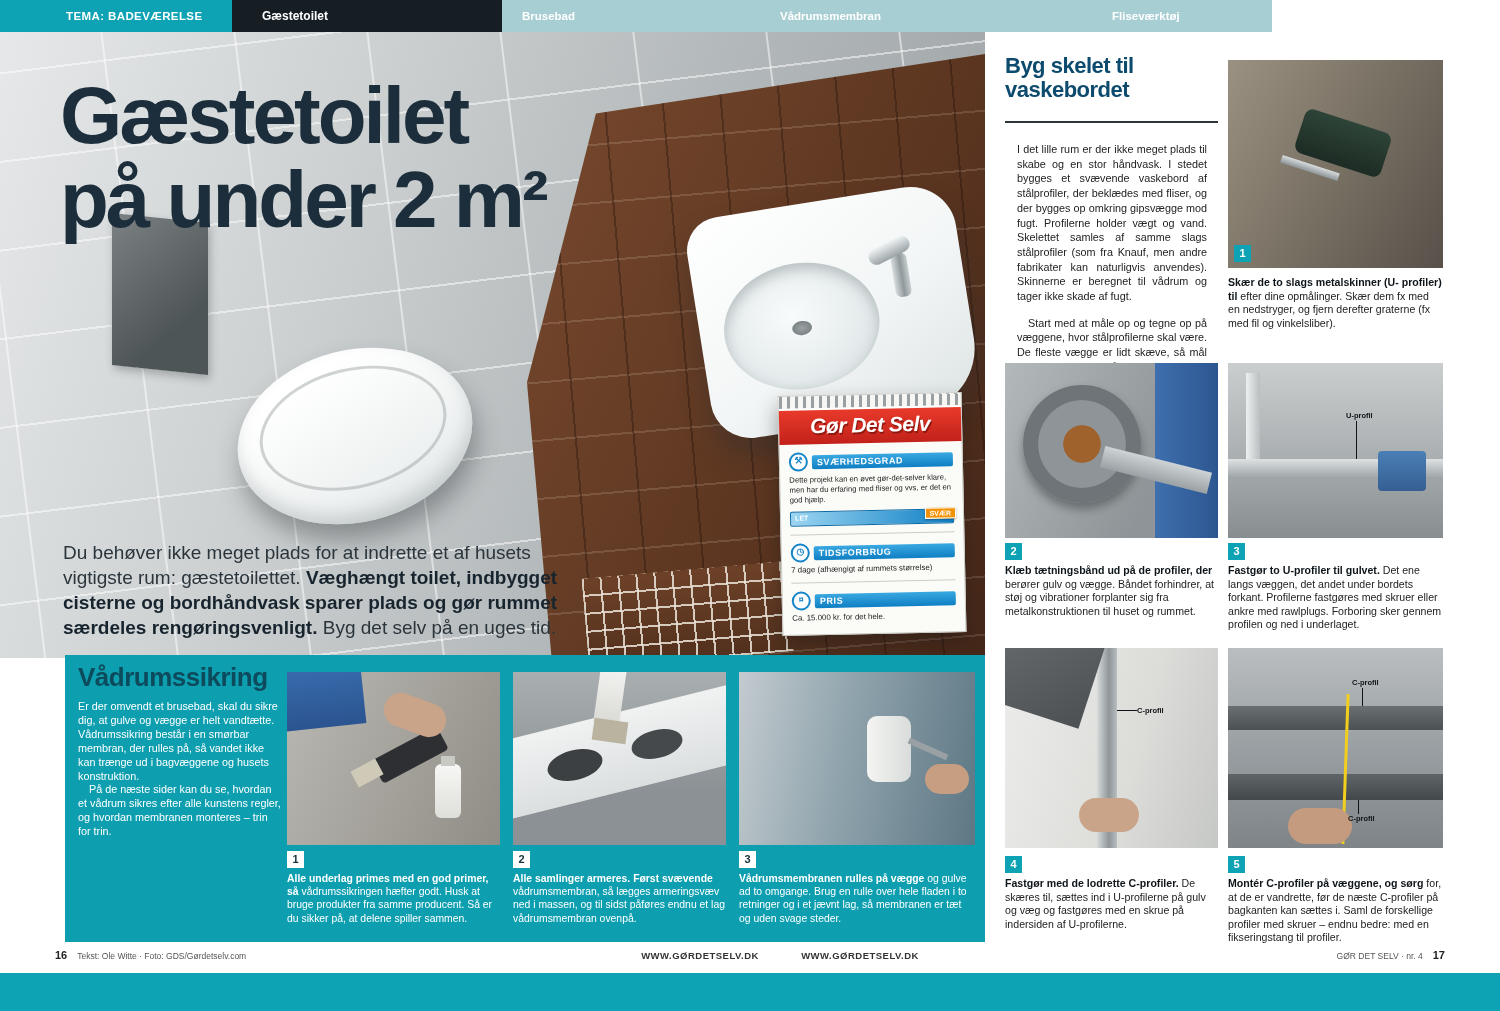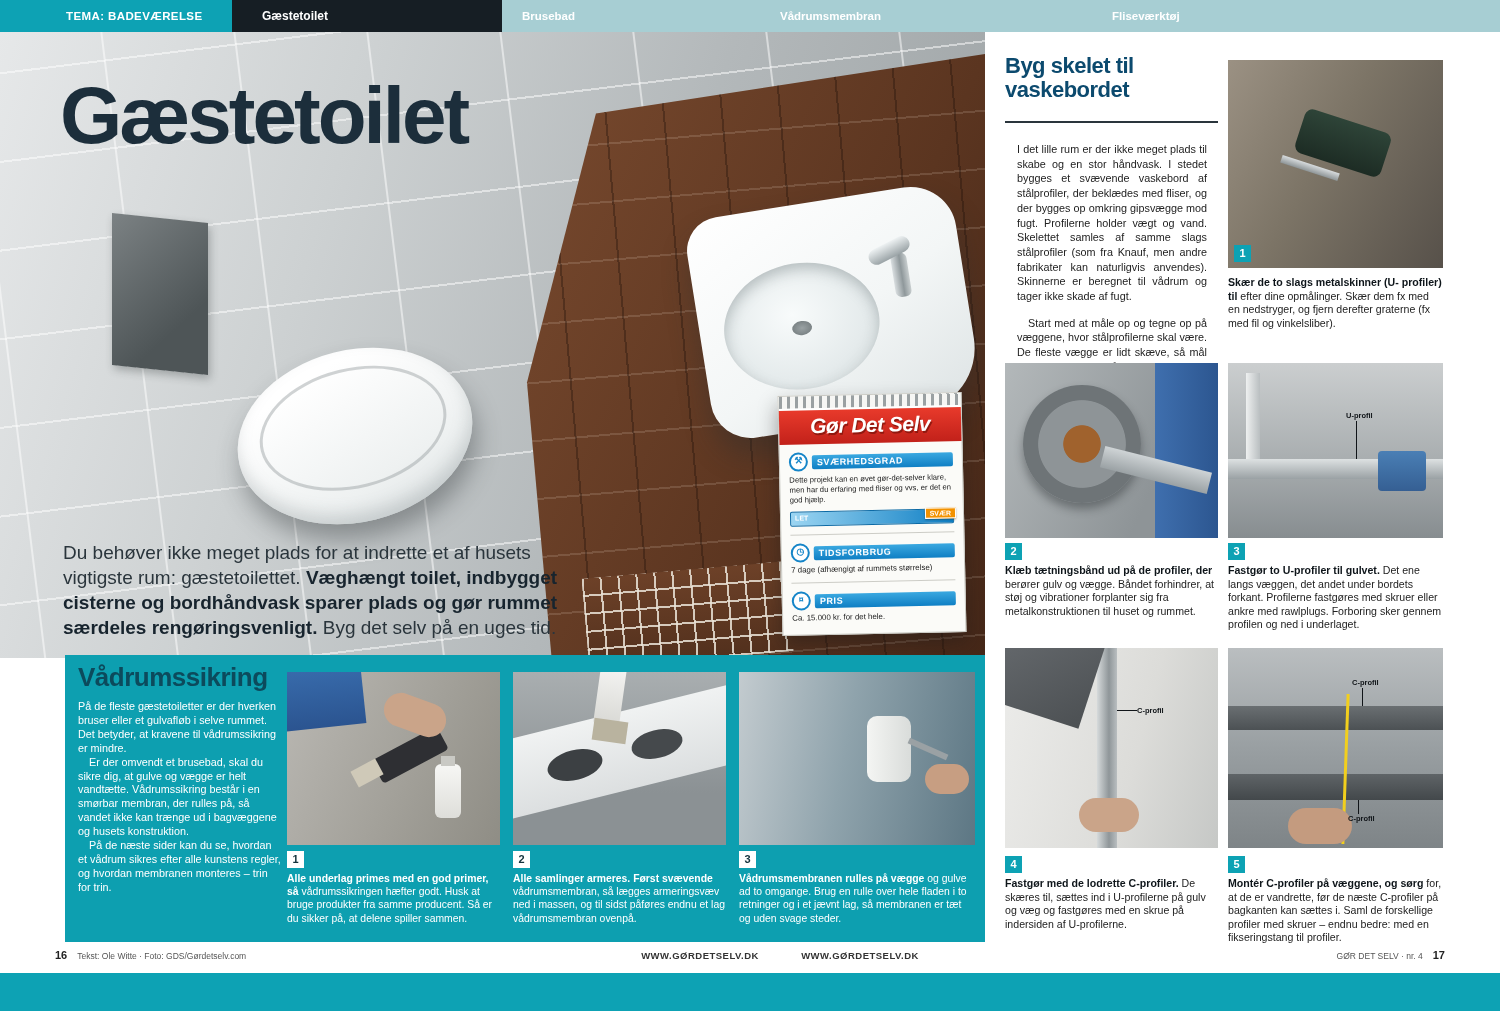--- a/index.html
+++ b/index.html
@@ -1,19 +1,19 @@
 <!DOCTYPE html>
 <html><head>
 <meta charset="utf-8">
 <style>
   html,body{margin:0;padding:0;background:#e9e9e9;font-family:"Liberation Sans",sans-serif;}
   #canvas{position:relative;width:1500px;height:1011px;background:#fff;overflow:hidden;}
 
   
-  .nav{position:absolute;left:0;top:0;width:1500px;height:32px;background:#a7ced3;}
+  .nav{position:absolute;left:0;top:0;width:1272px;height:32px;background:#a7ced3;}
   .nav-tema{position:absolute;left:0;top:0;width:232px;height:32px;background:#0da2b4;color:#fff;
     font-weight:700;font-size:11.5px;line-height:32px;padding-left:66px;box-sizing:border-box;letter-spacing:.4px;}
   .nav-active{position:absolute;left:232px;top:0;width:270px;height:32px;background:#161e24;color:#fff;
     font-weight:700;font-size:12px;line-height:32px;padding-left:30px;box-sizing:border-box;}
   .navtab{position:absolute;top:0;height:32px;line-height:32px;color:#fff;font-weight:700;font-size:11.5px;}
 
   
   .photo{position:absolute;left:0;top:32px;width:985px;height:626px;overflow:hidden;
     background:linear-gradient(108deg,#e6e8e9 0%,#cdd1d2 32%,#b3b8ba 62%,#999fa1 100%);}
   .tile-grid{position:absolute;left:-12%;top:-12%;width:135%;height:135%;transform:rotate(-7deg);
@@ -152,20 +152,21 @@
       <div class="drain"></div>
       <div class="faucet">
         <div class="fb"></div>
         <div class="fs"></div>
       </div>
     </div>
   </div>
 
   <div class="headline">
     <div>Gæstetoilet</div>
+    <div>på under 2 m²</div>
   </div>
   <p class="intro"><span>Du behøver ikke meget plads for at indrette et af husets vigtigste rum: gæstetoilettet. </span><b>Væghængt toilet, indbygget cisterne og bordhåndvask sparer plads og gør rummet særdeles rengøringsvenligt. </b><span>Byg det selv på en uges tid.</span></p>
 
   <div class="gds">
     <div class="gds-coil"></div>
     <div class="gds-head">Gør Det Selv</div>
     <div class="gds-sec">
       <span class="gds-ico">⚒</span>
       <span class="gds-pill">SVÆRHEDSGRAD</span>
     </div>
@@ -239,21 +240,20 @@
     <div class="ann-line" style="left:134px;top:40px;width:1px;height:18px;"></div>
     <span class="ann" style="left:120px;top:166px;">C-profil</span>
     <div class="ann-line" style="left:130px;top:152px;width:1px;height:14px;"></div>
   </div>
   <div class="cap" style="left:1228px;top:856px;width:215px;">
     <span class="bd">5</span><span class="b">Montér C-profiler på væggene, og sørg</span><span> for, at de er vandrette, før de næste C-profiler på bagkanten kan sættes i. Saml de forskellige profiler med skruer – endnu bedre: med en fikseringstang til profiler.</span></div>
 
   <div class="wet">
     <div class="wet-head">Vådrumssikring</div>
     <div class="wet-body">
-      <p>På de fleste gæstetoiletter er der hverken bruser eller et gulvafløb i selve rummet. Det betyder, at kravene til vådrumssikring er mindre.</p>
       <p>Er der omvendt et brusebad, skal du sikre dig, at gulve og vægge er helt vandtætte. Vådrumssikring består i en smørbar membran, der rulles på, så vandet ikke kan trænge ud i bagvæggene og husets konstruktion.</p>
       <p>På de næste sider kan du se, hvordan et vådrum sikres efter alle kunstens regler, og hvordan membranen monteres – trin for trin.</p>
     </div>
 
     <div class="ph" style="left:222px;top:17px;width:213px;height:173px;background:linear-gradient(115deg,#bab8b3 0%,#a3a19a 55%,#8f8d85 100%);">
       <div class="shape" style="left:-14px;top:-14px;width:90px;height:70px;background:linear-gradient(#3a6fb0,#2b5490);transform:rotate(-6deg);"></div>
       <div class="shape" style="left:86px;top:70px;width:74px;height:26px;background:#2e2f33;transform:rotate(-28deg);border-radius:4px;"></div>
       <div class="shape" style="left:66px;top:92px;width:28px;height:18px;background:#cfc9b8;transform:rotate(-28deg);"></div>
       <div class="shape" style="left:148px;top:92px;width:26px;height:54px;background:linear-gradient(#f7f7f5,#dededa);border-radius:6px;"></div>
       <div class="shape" style="left:154px;top:84px;width:14px;height:10px;background:#c9c9c4;"></div>

